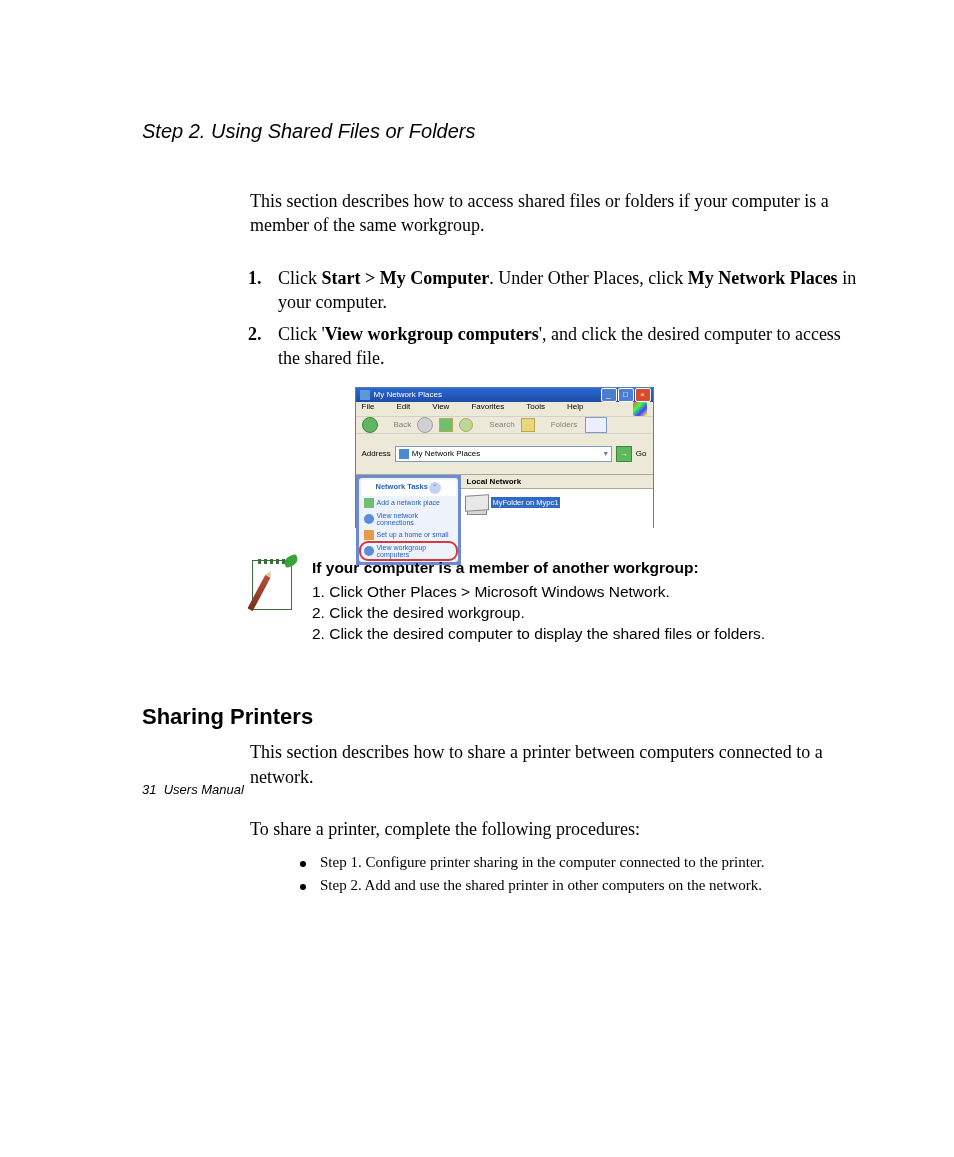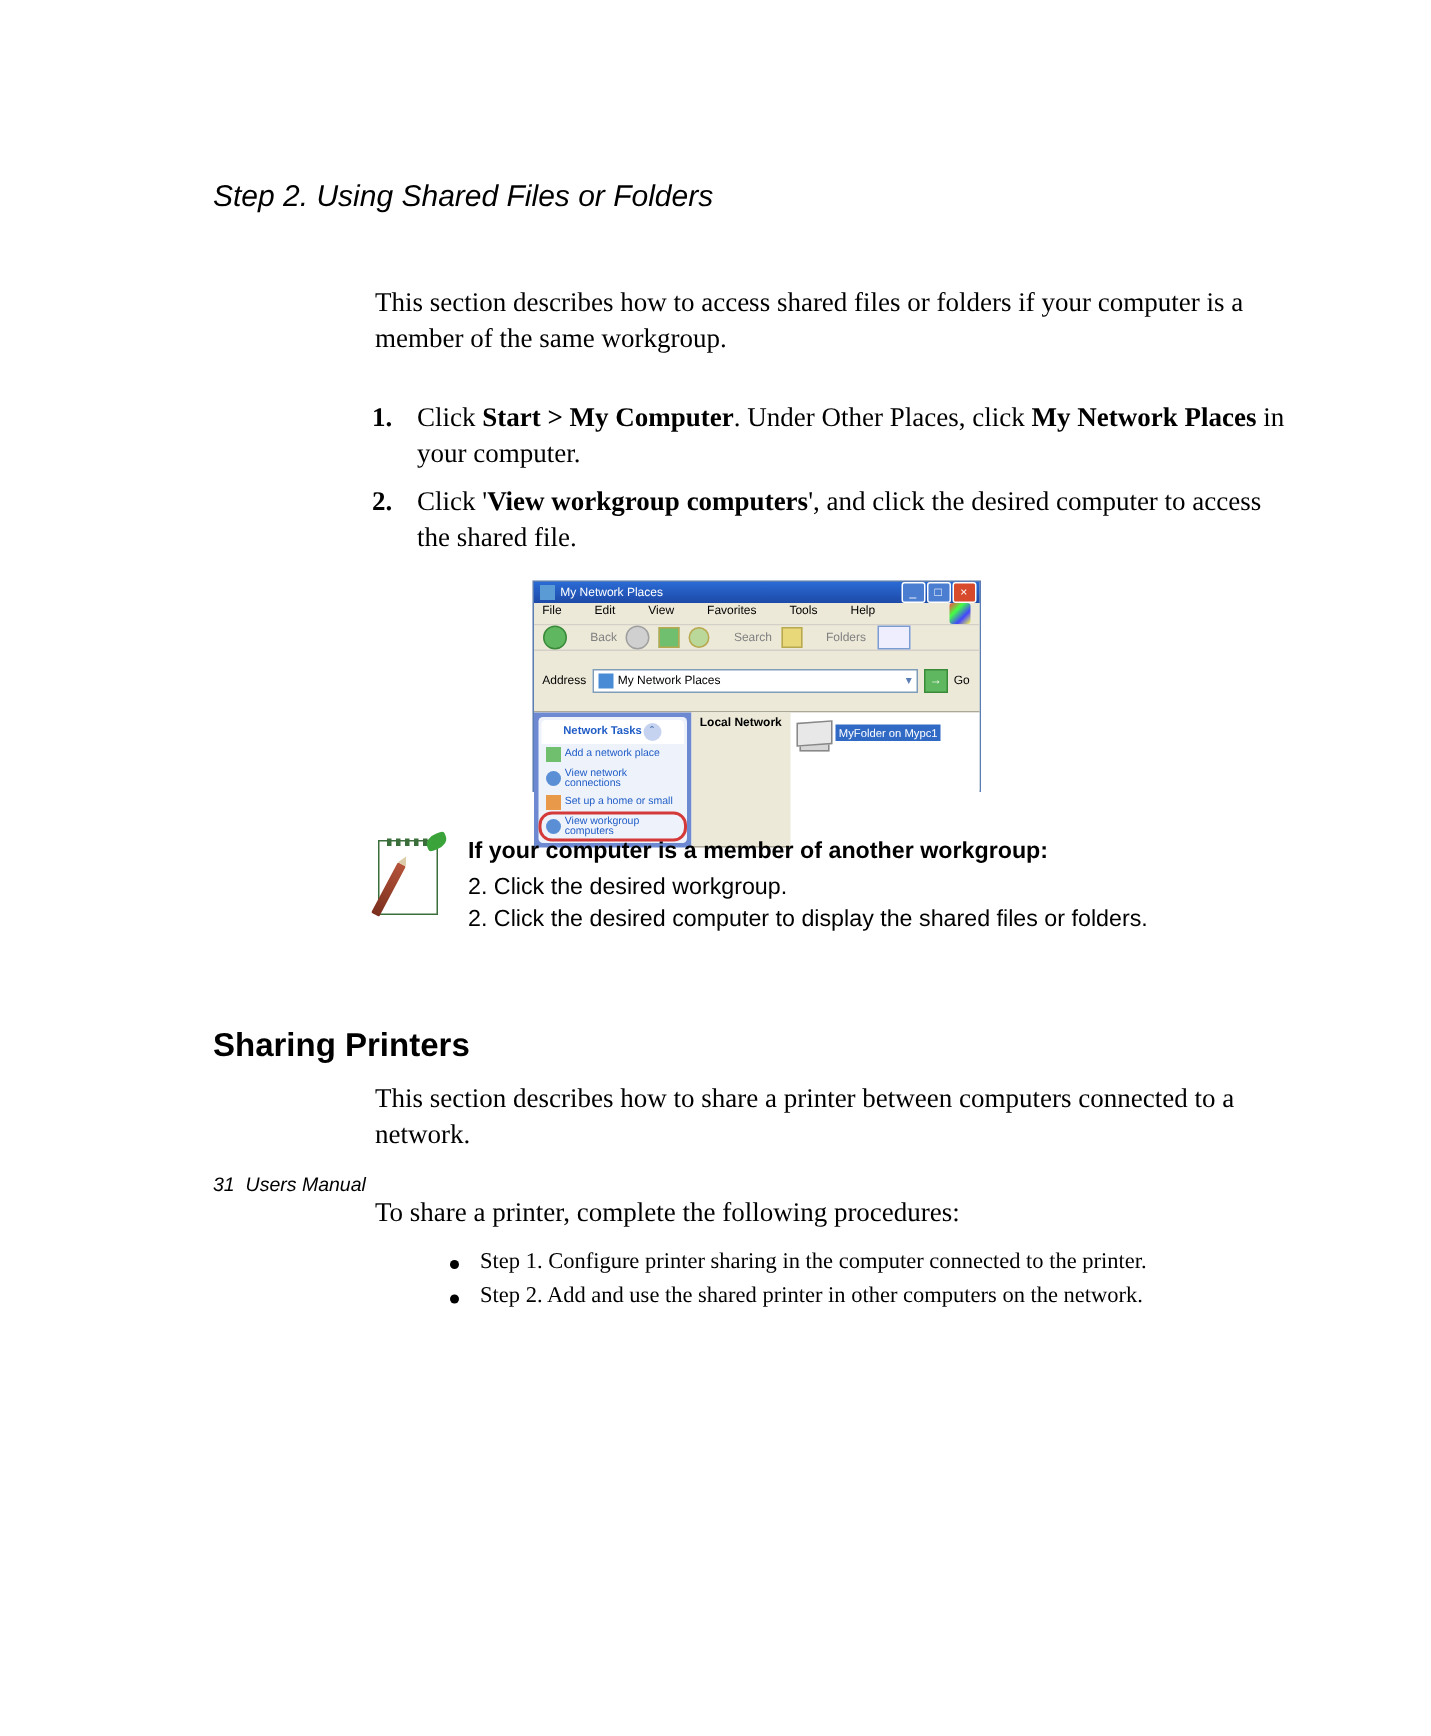--- a/index.html
+++ b/index.html
@@ -126,21 +126,21 @@
   .task-item{color:#215dc6;padding:2px 3px;display:flex;align-items:center;gap:3px;font-size:7px;}
   .ti-ico{width:10px;height:10px;flex-shrink:0;}
   .ti-1{background:#6fbf6f;}
   .ti-2{background:#5a8fd6;border-radius:50%;}
   .ti-3{background:#e89a4a;}
   .highlighted{position:relative;}
   .highlighted::after{
     content:"";position:absolute;left:-2px;right:-2px;top:-1px;bottom:-1px;
     border:2px solid #d43a3a;border-radius:9px;pointer-events:none;
   }
-  .ss-main{flex:1;display:flex;flex-direction:row;}
+  .ss-main{flex:1;display:flex;flex-direction:column;}
   .main-hdr{background:#ece9d8;border-bottom:1px solid #aca899;padding:2px 6px;font-weight:bold;font-size:8px;}
   .main-area{flex:1;padding:4px;display:flex;align-items:flex-start;gap:4px;}
   .folder-ico{width:22px;height:20px;position:relative;}
   .folder-ico::before{content:"";position:absolute;left:2px;top:6px;width:18px;height:14px;background:#d6d6d6;border:1px solid #888;}
   .folder-ico::after{content:"";position:absolute;left:0;top:2px;width:22px;height:14px;background:#e8e8e8;border:1px solid #888;transform:skewY(-4deg);}
   .folder-label{background:#316ac5;color:#fff;padding:0 2px;font-size:7.5px;line-height:11px;}
 
   
   .note-block{display:flex;gap:18px;margin:0 0 60px 108px;}
   .note-icon{width:44px;height:54px;flex-shrink:0;position:relative;}
@@ -273,20 +273,21 @@
   </div>
 
   <div class="note-block">
     <div class="note-icon">
       <div class="notepad"></div>
       <div class="leaf"></div>
       <div class="pen"></div>
     </div>
     <div class="note-text">
       <div class="note-head">If your computer is a member of another workgroup:</div>
+      <div>1. Click Other Places &gt; Microsoft Windows Network.</div>
       <div>2. Click the desired workgroup.</div>
       <div>2. Click the desired computer to display the shared files or folders.</div>
     </div>
   </div>
 
   <h2 class="section-heading">Sharing Printers</h2>
 
   <p class="body-text">This section describes how to share a printer between computers connected to a network.</p>
 
   <p class="body-text" style="margin-bottom:10px;">To share a printer, complete the following procedures:</p>

